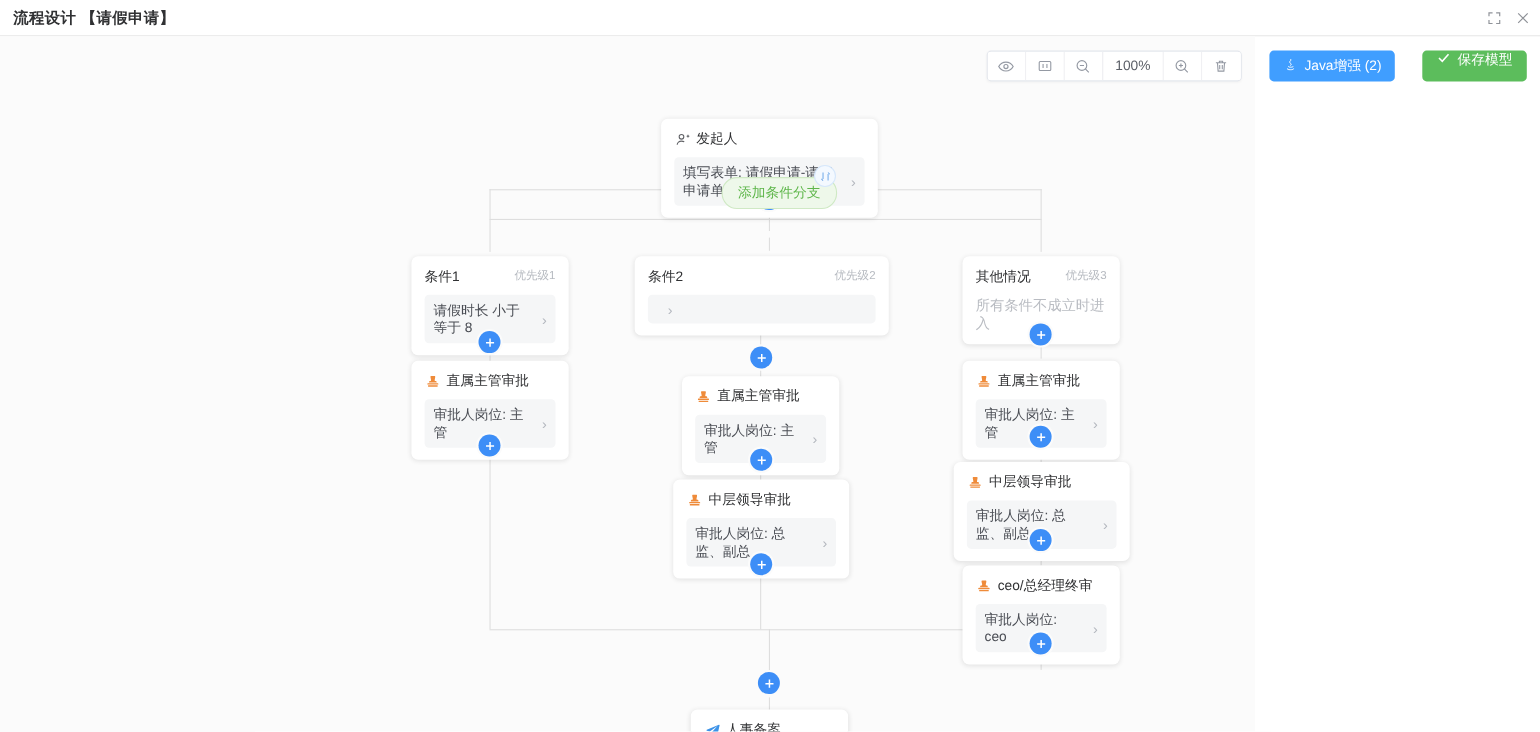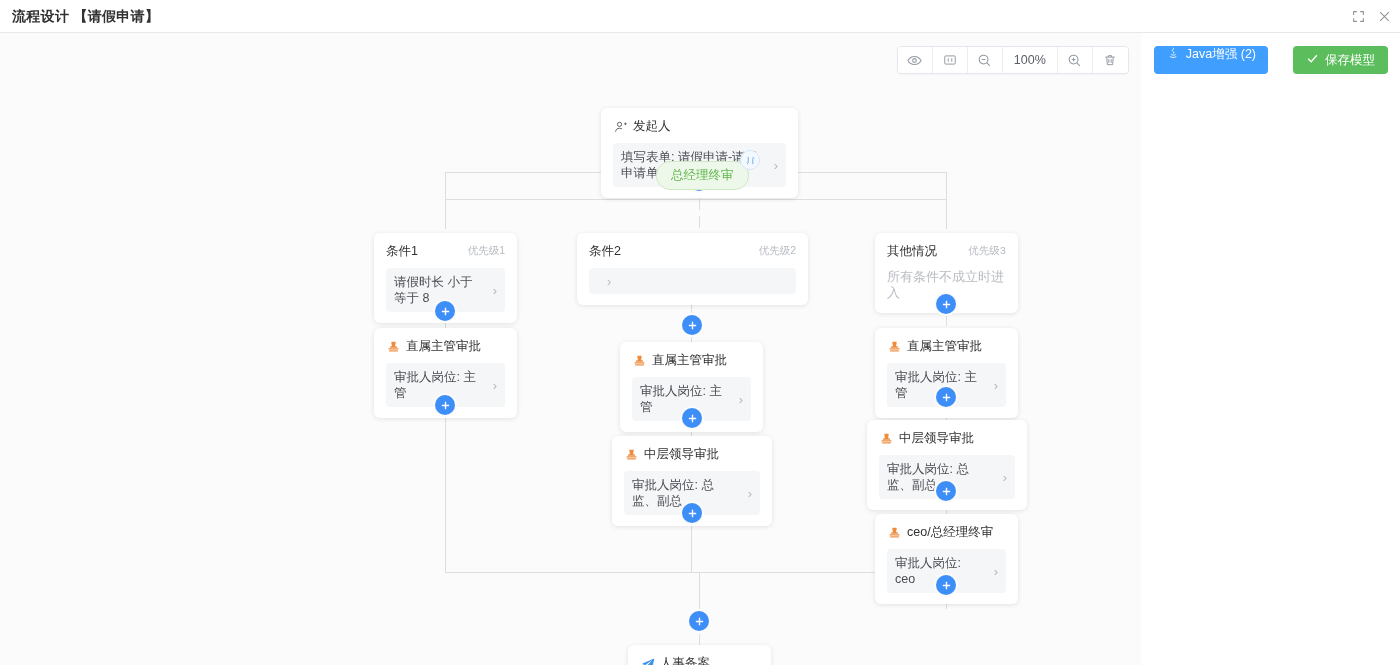--- a/index.html
+++ b/index.html
@@ -58,28 +58,28 @@
   .tool-zoom {
     width: 55px; font-size: 12.5px; color: #5a5e66;
     display: flex; align-items: center; justify-content: center;
     border-right: 1px solid #ededf0; cursor: default;
     height: 26px;
   }
   .btn-java {
     height: 28px; padding: 0 12px;
     background: #409eff; color: #fff;
     border-radius: 4px; font-size: 12.5px;
-    display: flex; gap: 6px;
+    display: flex; align-items: center; gap: 6px;
     cursor: pointer; border: none;
   }
   .btn-save {
     height: 28px; padding: 0 13px;
     background: #5cbd5c; color: #fff;
     border-radius: 4px; font-size: 12.5px;
-    display: flex; align-items: center; gap: 6px;
+    display: flex; align-items: flex-start; gap: 6px;
     cursor: pointer; border: none;
   }
 
   
   .canvas {
     position: absolute; left: 0; top: 33px;
     width: 1141px; height: 632px;
     background: #fbfbfb;
     overflow: hidden;
   }
@@ -291,21 +291,21 @@
       <span class="chev">›</span>
     </div>
   </div>
 
   <div class="plus" style="left:689px; top:138px;">
     <svg width="11" height="11" viewBox="0 0 24 24" fill="none" stroke="#fff" stroke-width="3">
         <path d="M12 4v16M4 12h16"></path>
       </svg>
   </div>
 
-  <div class="branch-pill" style="left:656px; top:128px;">总经理终审</div>
+  <div class="branch-pill" style="left:656px; top:128px;">添加条件分支</div>
   <div class="swap-btn" style="left:740px; top:117px;">
     <svg width="11" height="11" viewBox="0 0 24 24" fill="none" stroke="#6fa8e8" stroke-width="2">
       <path d="M7 4v13M7 20l-3.2-3.4M17 20V7M17 4l3.2 3.4"></path>
     </svg>
   </div>
 
   <div class="node" style="left:374px; top:200px; width:143px;">
     <div class="node-head">
       <span class="ntitle">条件1</span>
       <span class="prio">优先级1</span>
@@ -329,21 +329,21 @@
     <div class="node-body">
       <span class="chev">›</span>
     </div>
   </div>
   <div class="plus" style="left:682px; top:282px;">
     <svg width="11" height="11" viewBox="0 0 24 24" fill="none" stroke="#fff" stroke-width="3">
         <path d="M12 4v16M4 12h16"></path>
       </svg>
   </div>
 
-  <div class="node" style="left:875px; top:200px; width:143px;font-family:Liberation Mono, monospace;">
+  <div class="node" style="left:875px; top:200px; width:143px;">
     <div class="node-head">
       <span class="ntitle">其他情况</span>
       <span class="prio">优先级3</span>
     </div>
     <div class="node-body plain">
       <span class="btxt">所有条件不成立时进入</span>
     </div>
   </div>
   <div class="plus" style="left:936px; top:261px;">
     <svg width="11" height="11" viewBox="0 0 24 24" fill="none" stroke="#fff" stroke-width="3">

